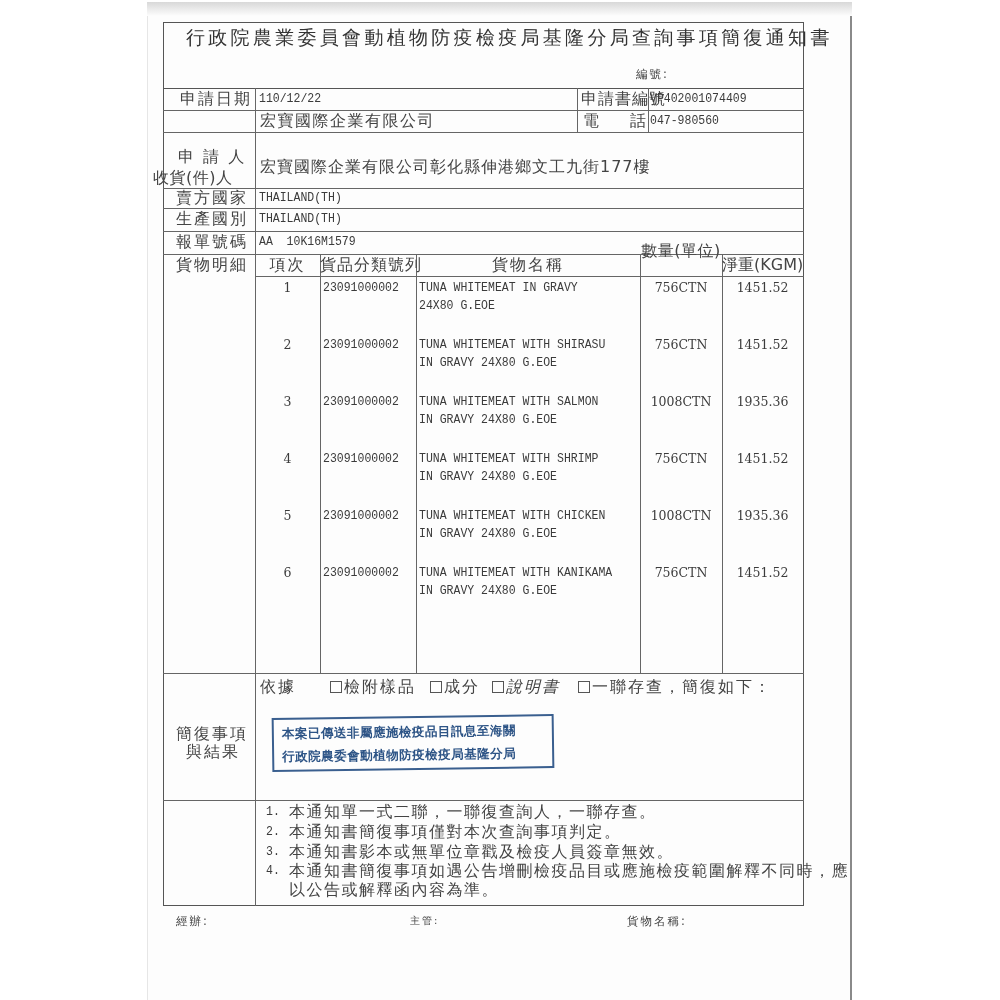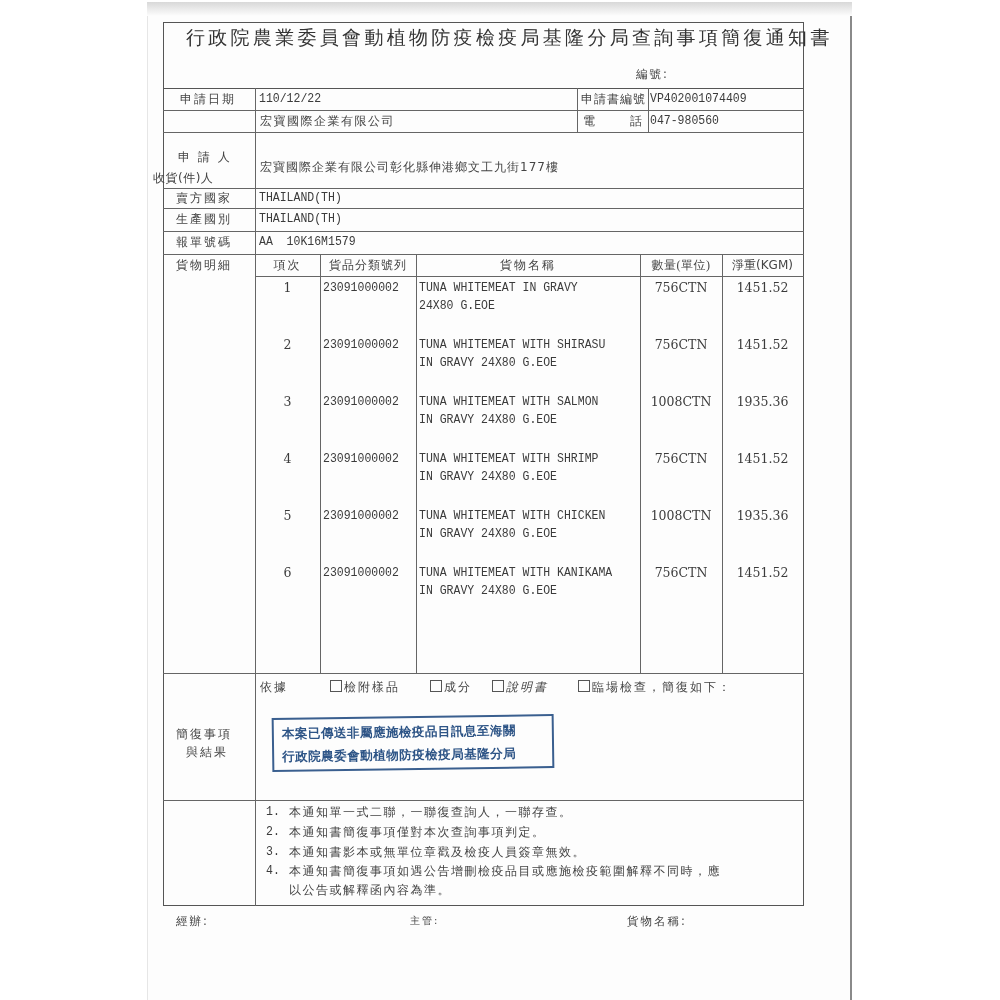--- a/index.html
+++ b/index.html
@@ -17,21 +17,21 @@
     border-top:3px solid #9a9a9a;
     box-sizing:border-box;
   }
   .topshade { position:absolute; left:147px; top:2px; width:705px; height:14px;
     background:linear-gradient(#d8d8d8,#fdfdfd); }
   .abs { position:absolute; box-sizing:border-box; }
   .frame { border:1.5px solid #555; }
   .hl { position:absolute; height:0; border-top:1px solid #666; }
   .vl { position:absolute; width:0; border-left:1px solid #666; }
   .txt { position:absolute; white-space:nowrap; font-size:12.5px; line-height:14px; color:#3b3b3b; }
-  .cjk { font-family:"DejaVu Sans","Liberation Sans",sans-serif; font-size:12px; letter-spacing:2px; color:#444; }
+  .cjk { font-family:"DejaVu Sans","Liberation Sans",sans-serif; font-size:16px; letter-spacing:2px; color:#444; }
   .mono { font-family:"Liberation Mono","DejaVu Sans Mono",monospace; font-size:12.5px; letter-spacing:0px; transform:scaleX(0.92); transform-origin:left center; }
   .title { font-family:"DejaVu Serif","Liberation Serif",serif; font-size:19px; letter-spacing:3.3px; color:#333; }
   .center { text-align:center; }
   .cb { display:inline-block; width:10px; height:10px; border:1px solid #555; vertical-align:-1px; margin-right:2px; }
   .stamp {
     position:absolute; left:272px; top:716px; width:282px; height:54px;
     border:2px solid #3a5f8f; transform:rotate(-0.8deg);
     color:#2d5486; box-sizing:border-box; padding:2px 8px;
     font-family:"DejaVu Sans","Liberation Sans",sans-serif; font-size:12.5px; font-weight:bold; line-height:23px; letter-spacing:0.5px;
   }
@@ -84,21 +84,21 @@
 <div class="txt mono" style="left:259px;top:191px;">THAILAND(TH)</div>
 <div class="txt cjk" style="left:176px;top:212px;">生產國別</div>
 <div class="txt mono" style="left:259px;top:212px;">THAILAND(TH)</div>
 <div class="txt cjk" style="left:176px;top:235px;">報單號碼</div>
 <div class="txt mono" style="left:259px;top:235px;white-space:pre;">AA  10K16M1579</div>
 
 <div class="txt cjk" style="left:176px;top:258px;">貨物明細</div>
 <div class="txt cjk center" style="left:255px;top:258px;width:65px;">項次</div>
 <div class="txt cjk center" style="left:320px;top:258px;width:96px;letter-spacing:1px;">貨品分類號列</div>
 <div class="txt cjk center" style="left:416px;top:258px;width:224px;">貨物名稱</div>
-<div class="txt cjk center" style="left:640px;top:258px;width:82px;letter-spacing:0.5px;font-family:Liberation Serif, serif;">數量(單位)</div>
+<div class="txt cjk center" style="left:640px;top:244px;width:82px;letter-spacing:0.5px;">數量(單位)</div>
 <div class="txt cjk center" style="left:722px;top:258px;width:81px;letter-spacing:0px;">淨重(KGM)</div>
 
 <div>
   <div>
     <div class="txt center" style="left:255px;top:281px;width:65px;">1</div>
     <div class="txt mono" style="left:323px;top:281px;">23091000002</div>
     <div class="txt mono" style="left:419px;top:281px;">TUNA WHITEMEAT IN GRAVY</div>
     <div class="txt mono" style="left:419px;top:299px;">24X80 G.EOE</div>
     <div class="txt center" style="left:640px;top:281px;width:82px;">756CTN</div>
     <div class="txt center" style="left:722px;top:281px;width:81px;">1451.52</div>
@@ -152,21 +152,21 @@
 <div class="txt cjk" style="left:330px;top:680px;">
   <span class="cb"></span><span>檢附樣品</span>
 </div>
 <div class="txt cjk" style="left:430px;top:680px;">
   <span class="cb"></span><span>成分</span>
 </div>
 <div class="txt cjk" style="left:492px;top:680px;font-style:italic;">
   <span class="cb"></span><span>說明書</span>
 </div>
 <div class="txt cjk" style="left:578px;top:680px;">
-  <span class="cb"></span><span>臨場檢查，簡復如下：</span>
+  <span class="cb"></span><span>一聯存查，簡復如下：</span>
 </div>
 
 <div class="stamp">
   <div>本案已傳送非屬應施檢疫品目訊息至海關</div>
   <div>行政院農委會動植物防疫檢疫局基隆分局</div>
 </div>
 
 <div>
   <div class="txt mono" style="left:266px;top:805px;">1.</div>
   <div class="txt cjk" style="left:289px;top:805px;letter-spacing:1.5px;">本通知單一式二聯，一聯復查詢人，一聯存查。</div>

